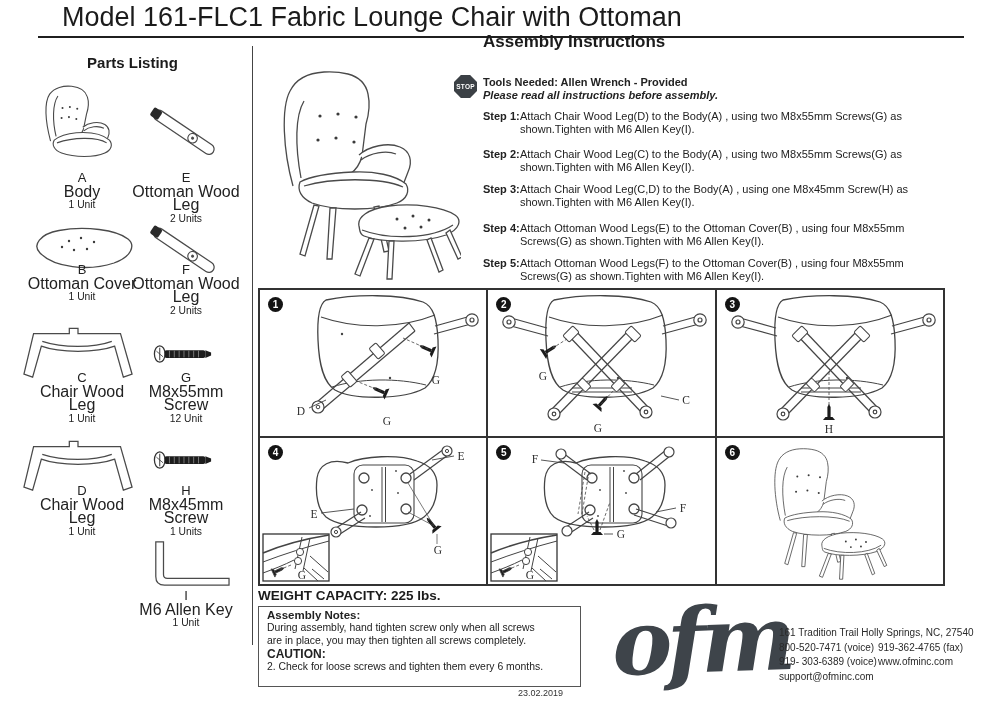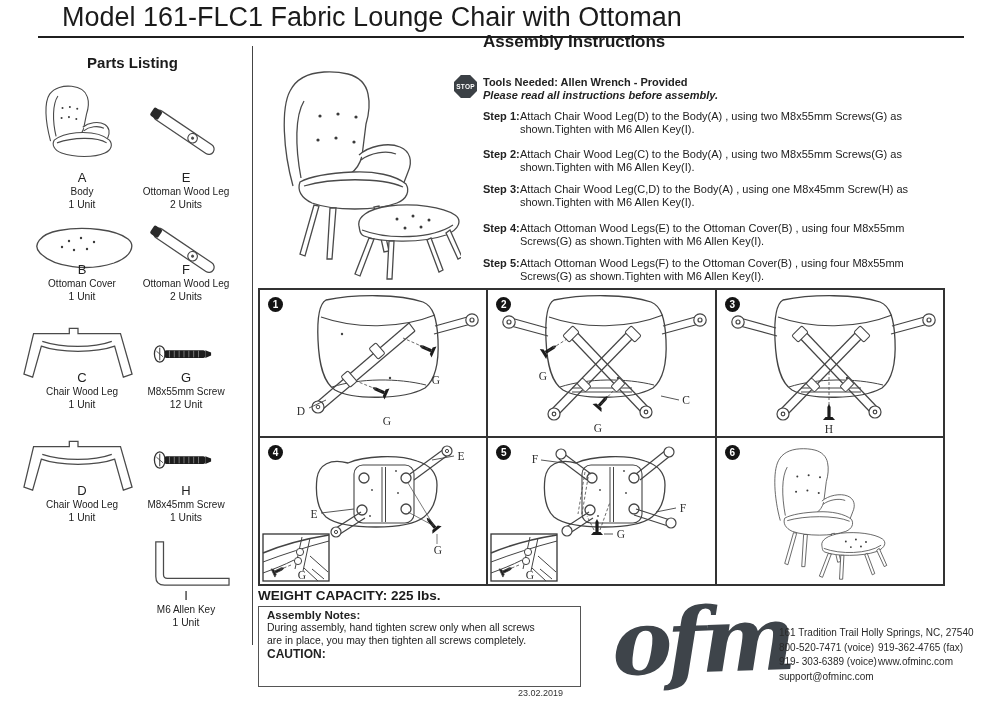--- a/index.html
+++ b/index.html
@@ -6,21 +6,21 @@
   body{width:1000px;height:707px;background:#fff;font-family:"Liberation Sans",sans-serif;color:#222;position:relative;overflow:hidden;}
   .abs{position:absolute;}
   .page-title{left:62px;top:2px;font-size:27px;color:#1b1b1b;letter-spacing:0;}
   .title-rule{left:38px;top:36px;width:926px;height:2px;background:#1f1f1f;}
   .v-divider{left:252px;top:46px;width:1.4px;height:599px;background:#444;}
 
   
   .parts-heading{left:40px;top:54px;width:185px;text-align:center;font-size:15px;font-weight:bold;color:#1b1b1b;}
   .part-label{width:110px;text-align:center;line-height:13.5px;}
   .part-label .pl-letter{font-size:13px;}
-  .part-label .pl-name{font-size:10px;text-align:center;}
+  .part-label .pl-name{font-size:16px;text-align:center;}
   .part-label .pl-count{font-size:10.3px;}
 
   
   .asm-heading{left:483px;top:32px;font-size:17px;font-weight:bold;color:#1b1b1b;}
   .stop-icon{left:454px;top:75px;width:23px;height:23px;background:#3b4045;
     clip-path:polygon(30% 0,70% 0,100% 30%,100% 70%,70% 100%,30% 100%,0 70%,0 30%);
     color:#fff;font-size:6.5px;font-weight:bold;text-align:center;line-height:23px;letter-spacing:0.2px;}
   .tools-line{left:483px;top:76px;font-size:11px;font-weight:bold;}
   .read-line{left:483px;top:89px;font-size:11px;font-weight:bold;font-style:italic;}
   .step{position:absolute;left:483px;width:470px;font-size:11px;line-height:12.6px;}
@@ -482,20 +482,21 @@
 
   </div>
 
   <div class="abs weight">WEIGHT CAPACITY: 225 lbs.</div>
 
   <div class="abs notes-box">
     <div class="notes-h">Assembly Notes:</div>
     <div class="notes-t">During assembly, hand tighten screw only when all screws</div>
     <div class="notes-t">are in place, you may then tighten all screws completely.</div>
     <div class="caution-h">CAUTION:</div>
+    <div class="notes-t">2. Check for loose screws and tighten them every 6 months.</div>
   </div>
 
   <div class="abs doc-date">23.02.2019</div>
 
   <div class="abs logo" style="color:#3e444a">ofm</div>
 
   <div class="abs contact">
     <div class="span2">161 Tradition Trail  Holly Springs, NC, 27540</div>
     <div>800-520-7471 (voice)</div>
     <div>919-362-4765 (fax)</div>

